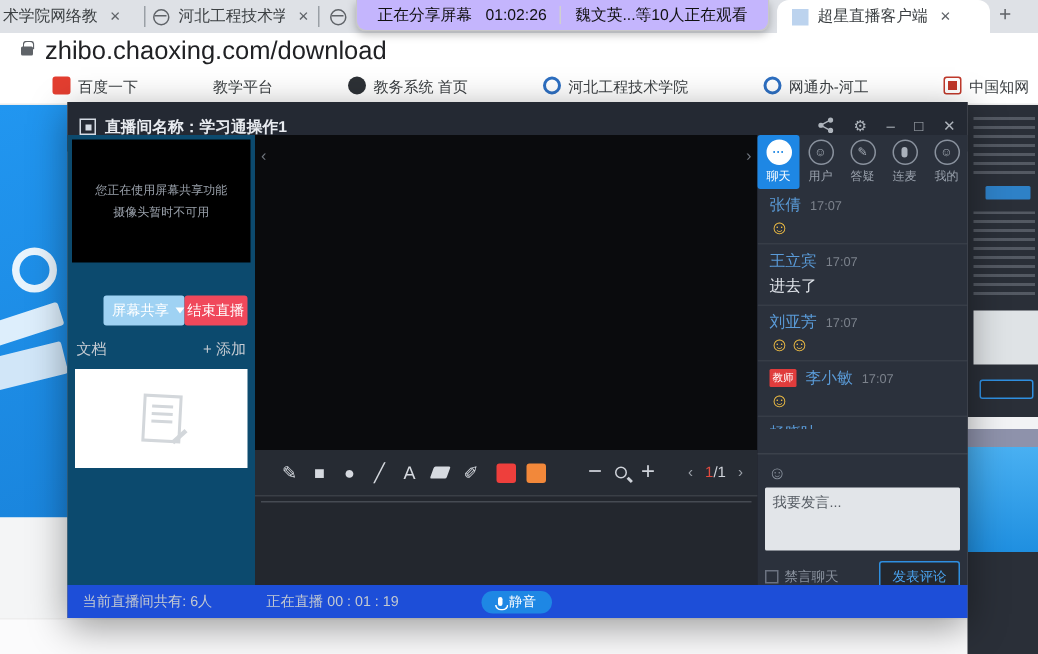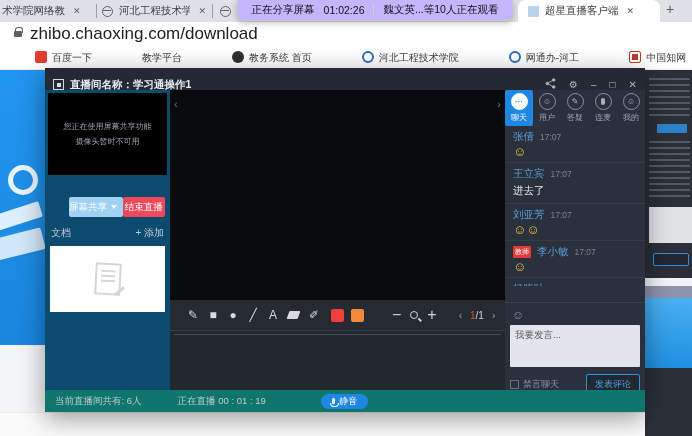--- a/index.html
+++ b/index.html
@@ -53,21 +53,21 @@
   .appico i { width:4px; height:4px; background:#d5dbe4; display:block; }
   .apptitle { font-size:10.5px; font-weight:bold; color:#e8ebf0; }
   .tb-icons { margin-left:auto; display:flex; align-items:center; gap:13px; color:#aeb4bc; font-size:10px; }
   .tb-icons span { cursor:pointer; }
 
   
   .sidebar { position:absolute; left:0; top:22px; width:125px; height:300px; background:#0c4a6e; }
   .preview { position:absolute; left:3px; top:3px; width:119px; height:82px; background:#000; display:flex; flex-direction:column; align-items:center; justify-content:center; gap:4px; }
   .preview div { font-size:8px; color:#9aa1ab; }
   .btnrow { position:absolute; left:5px; top:107px; width:115px; display:flex; justify-content:space-between; }
-  .btn-share { width:61px; height:20px; background:#9fd2f3; color:#fff; font-size:9.5px; border:none; border-radius:2px; display:flex; align-items:center; justify-content:flex-start; gap:4px; cursor:pointer;margin-left:19px; }
+  .btn-share { width:61px; height:20px; background:#9fd2f3; color:#fff; font-size:9.5px; border:none; border-radius:2px; display:flex; align-items:center; justify-content:flex-end; gap:4px; cursor:pointer;margin-left:19px; }
   .caret { width:0; height:0; border-left:3.5px solid transparent; border-right:3.5px solid transparent; border-top:4px solid #fff; }
   .btn-end { width:48px; height:20px; background:#f0485b; color:#fff; font-size:9.5px; border:none; border-radius:2px; cursor:pointer; }
   .docrow { position:absolute; left:6px; top:136px; width:113px; display:flex; justify-content:space-between; font-size:10px; color:#c7ccd3; }
   .docthumb { position:absolute; left:5px; top:156px; width:115px; height:66px; background:#fff; display:flex; align-items:center; justify-content:center; }
   .docicon { width:26px; height:32px; border:2px solid #d3d7db; position:relative; background:#fff; transform:rotate(3deg); }
   .docicon::before { content:""; position:absolute; left:4px; top:5px; width:14px; height:2px; background:#d3d7db; box-shadow:0 5px 0 #d3d7db,0 10px 0 #d3d7db; }
   .docicon::after { content:""; position:absolute; right:-7px; bottom:2px; width:12px; height:2.5px; background:#d3d7db; transform:rotate(-45deg); }
 
   
   .canvas { position:absolute; left:125px; top:22px; width:335px; height:300px; background:#0a0b0d; }
@@ -105,21 +105,21 @@
   .composer { position:absolute; left:0; top:212px; width:140px; height:88px; border-top:1px solid rgba(255,255,255,.08); }
   .smiley { position:absolute; left:7px; top:5px; font-size:12px; color:#8a929e; cursor:pointer; }
   .chat-input { position:absolute; left:5px; top:22px; width:130px; height:42px; background:#e2e5e9; border:none; resize:none; font-size:9.5px; padding:4px 5px; color:#333; border-radius:1px; }
   .chat-input::placeholder { color:#565c64; }
   .comp-bottom { position:absolute; left:5px; top:71px; width:130px; display:flex; align-items:center; }
   .chkbox { width:9px; height:9px; border:1px solid #6b7280; margin-right:4px; cursor:pointer; }
   .chklabel { font-size:9px; color:#8a929e; }
   .btn-post { margin-left:auto; background:#23272e; border:1px solid #2f8fe0; color:#4aa3ef; font-size:9px; padding:2.5px 8px; border-radius:2px; cursor:pointer; }
 
   
-  .statusbar { position:absolute; left:0; top:322px; width:600px; height:22px; background:#0f766e; display:flex; align-items:center; font-size:9.5px; color:#c3c9d1; }
+  .statusbar { position:absolute; left:0; top:322px; width:600px; height:22px; background:#1d4ed8; display:flex; align-items:center; font-size:9.5px; color:#c3c9d1; }
   .st-viewers { margin-left:10px; }
   .st-live { margin-left:36px; }
   .mutepill { margin-left:55px; height:15px; background:#1e87e4; border-radius:8px; color:#fff; display:flex; align-items:center; gap:4px; padding:0 11px; font-size:9px; cursor:pointer; }
   .micico { width:3.5px; height:6px; background:#fff; border-radius:2px; position:relative; }
   .micico::after { content:""; position:absolute; left:-1.5px; top:5px; width:6.5px; height:2.5px; border:1px solid #fff; border-top:none; border-radius:0 0 4px 4px; }
   .st-right { margin-left:auto; display:flex; gap:24px; margin-right:12px; }
 </style>
 </head>
 <body>
 

